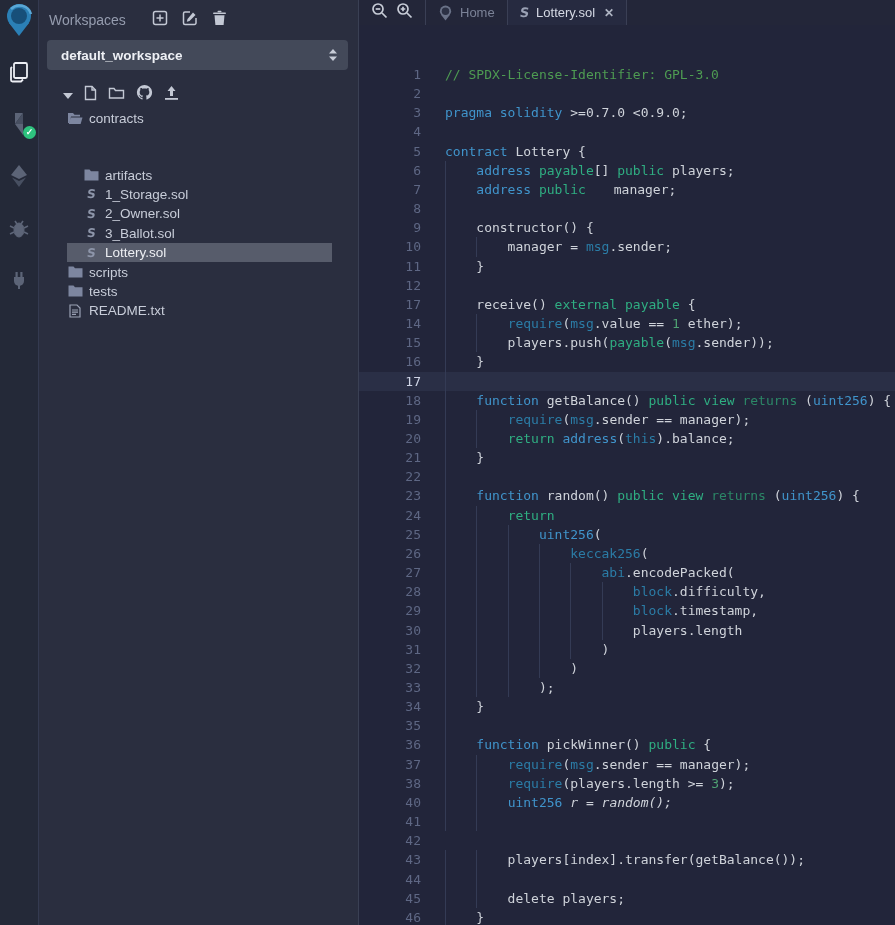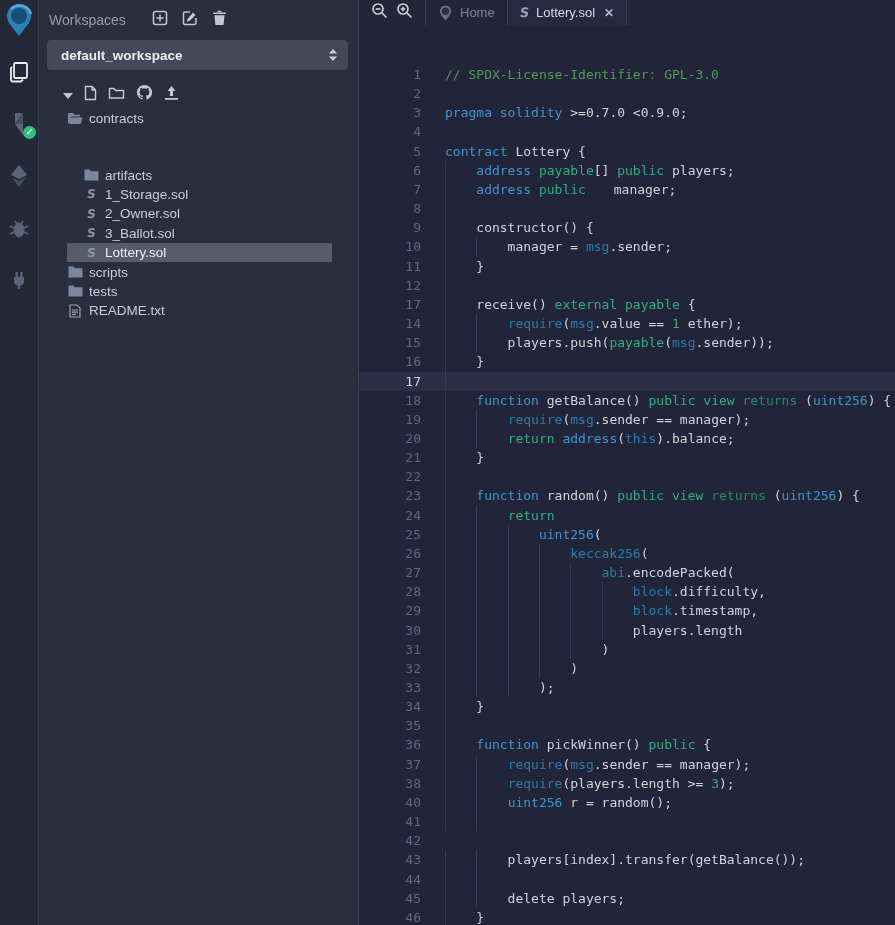--- a/index.html
+++ b/index.html
@@ -301,21 +301,21 @@
         <div class="cl"><span class="ln">29</span><span class="ct"><span class="ig" style="left: 0ch;"></span><span class="ig" style="left: 4ch;"></span><span class="ig" style="left: 8ch;"></span><span class="ig" style="left: 12ch;"></span><span class="ig" style="left: 16ch;"></span><span class="ig" style="left: 20ch;"></span><span style="color: rgb(207, 211, 218);">                        </span><span style="color: rgb(43, 124, 166);">block</span><span style="color: rgb(207, 211, 218);">.timestamp,</span></span></div>
         <div class="cl"><span class="ln">30</span><span class="ct"><span class="ig" style="left: 0ch;"></span><span class="ig" style="left: 4ch;"></span><span class="ig" style="left: 8ch;"></span><span class="ig" style="left: 12ch;"></span><span class="ig" style="left: 16ch;"></span><span class="ig" style="left: 20ch;"></span><span style="color: rgb(207, 211, 218);">                        players.length</span></span></div>
         <div class="cl"><span class="ln">31</span><span class="ct"><span class="ig" style="left: 0ch;"></span><span class="ig" style="left: 4ch;"></span><span class="ig" style="left: 8ch;"></span><span class="ig" style="left: 12ch;"></span><span class="ig" style="left: 16ch;"></span><span style="color: rgb(207, 211, 218);">                    )</span></span></div>
         <div class="cl"><span class="ln">32</span><span class="ct"><span class="ig" style="left: 0ch;"></span><span class="ig" style="left: 4ch;"></span><span class="ig" style="left: 8ch;"></span><span class="ig" style="left: 12ch;"></span><span style="color: rgb(207, 211, 218);">                )</span></span></div>
         <div class="cl"><span class="ln">33</span><span class="ct"><span class="ig" style="left: 0ch;"></span><span class="ig" style="left: 4ch;"></span><span class="ig" style="left: 8ch;"></span><span style="color: rgb(207, 211, 218);">            );</span></span></div>
         <div class="cl"><span class="ln">34</span><span class="ct"><span class="ig" style="left: 0ch;"></span><span style="color: rgb(207, 211, 218);">    }</span></span></div>
         <div class="cl"><span class="ln">35</span><span class="ct"><span class="ig" style="left: 0ch;"></span></span></div>
         <div class="cl"><span class="ln">36</span><span class="ct"><span class="ig" style="left: 0ch;"></span><span style="color: rgb(207, 211, 218);">    </span><span style="color: rgb(64, 148, 203);">function</span><span style="color: rgb(207, 211, 218);"> pickWinner() </span><span style="color: rgb(47, 174, 130);">public</span><span style="color: rgb(207, 211, 218);"> {</span></span></div>
         <div class="cl"><span class="ln">37</span><span class="ct"><span class="ig" style="left: 0ch;"></span><span class="ig" style="left: 4ch;"></span><span style="color: rgb(207, 211, 218);">        </span><span style="color: rgb(43, 124, 166);">require</span><span style="color: rgb(207, 211, 218);">(</span><span style="color: rgb(43, 124, 166);">msg</span><span style="color: rgb(207, 211, 218);">.sender == manager);</span></span></div>
         <div class="cl"><span class="ln">38</span><span class="ct"><span class="ig" style="left: 0ch;"></span><span class="ig" style="left: 4ch;"></span><span style="color: rgb(207, 211, 218);">        </span><span style="color: rgb(43, 124, 166);">require</span><span style="color: rgb(207, 211, 218);">(players.length &gt;= </span><span style="color: rgb(79, 162, 115);">3</span><span style="color: rgb(207, 211, 218);">);</span></span></div>
-        <div class="cl"><span class="ln">40</span><span class="ct"><span class="ig" style="left: 0ch;"></span><span class="ig" style="left: 4ch;"></span><span style="color: rgb(207, 211, 218);">        </span><span style="color: rgb(64, 148, 203);">uint256</span><span style="color: rgb(207, 211, 218);"> r = random();</span></span></div>
+        <div class="cl"><span class="ln">40</span><span class="ct"><span class="ig" style="left: 0ch;"></span><span class="ig" style="left: 4ch;"></span><span style="color: rgb(207, 211, 218);">        </span><span style="color: rgb(64, 148, 203);">uint256</span><span style="color: rgb(207, 211, 218); font-style: italic;"> r = random();</span></span></div>
         <div class="cl"><span class="ln">41</span><span class="ct"><span class="ig" style="left: 0ch;"></span><span class="ig" style="left: 4ch;"></span></span></div>
         <div class="cl"><span class="ln">42</span></div>
         <div class="cl"><span class="ln">43</span><span class="ct"><span class="ig" style="left: 0ch;"></span><span class="ig" style="left: 4ch;"></span><span style="color: rgb(207, 211, 218);">        players[index].transfer(getBalance());</span></span></div>
         <div class="cl"><span class="ln">44</span><span class="ct"><span class="ig" style="left: 0ch;"></span><span class="ig" style="left: 4ch;"></span></span></div>
         <div class="cl"><span class="ln">45</span><span class="ct"><span class="ig" style="left: 0ch;"></span><span class="ig" style="left: 4ch;"></span><span style="color: rgb(207, 211, 218);">        delete players;</span></span></div>
         <div class="cl"><span class="ln">46</span><span class="ct"><span class="ig" style="left: 0ch;"></span><span style="color: rgb(207, 211, 218);">    }</span></span></div>
         <div class="cl"><span class="ln">47</span><span class="ct"><span style="color: rgb(207, 211, 218);">}</span></span></div>
       </div>
   </div>
 

